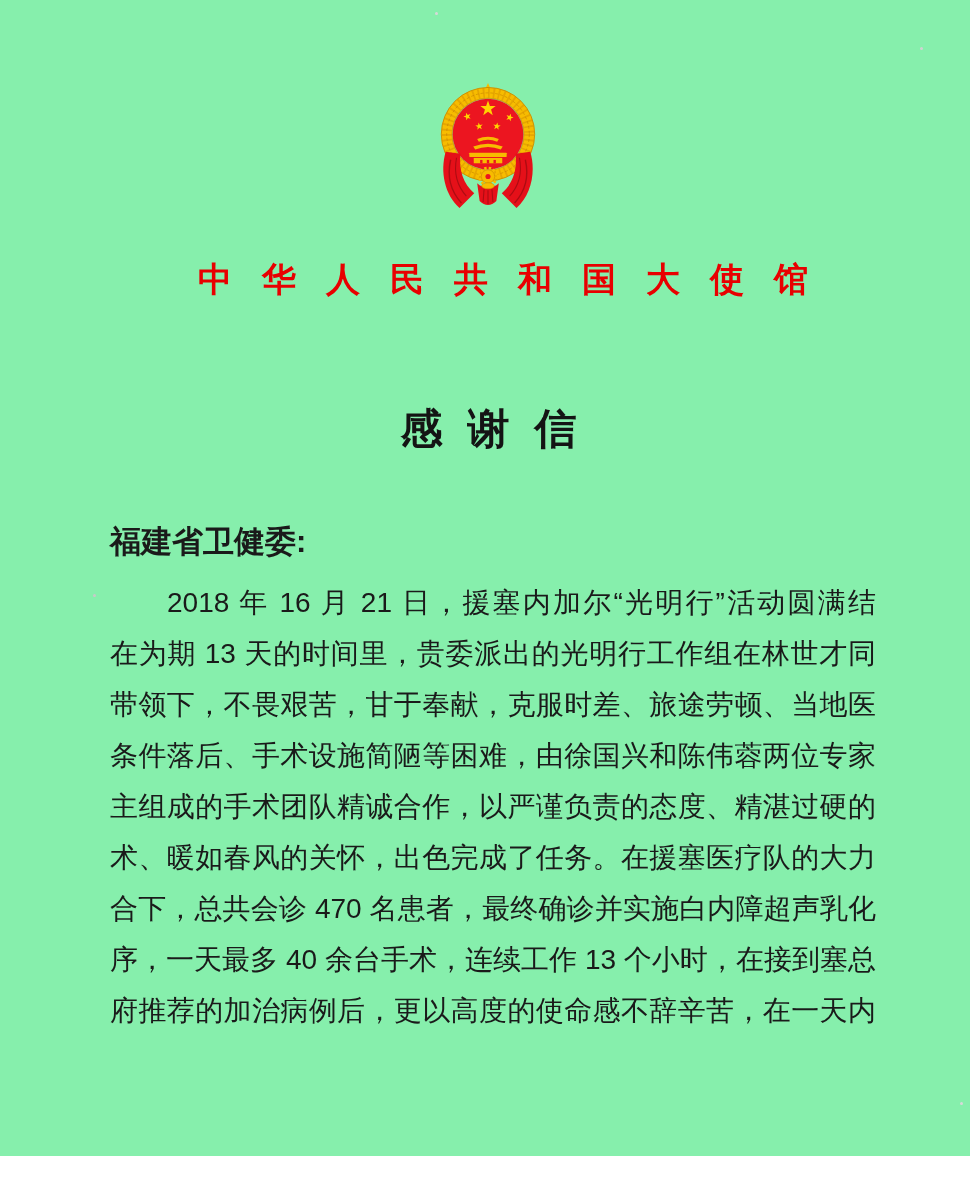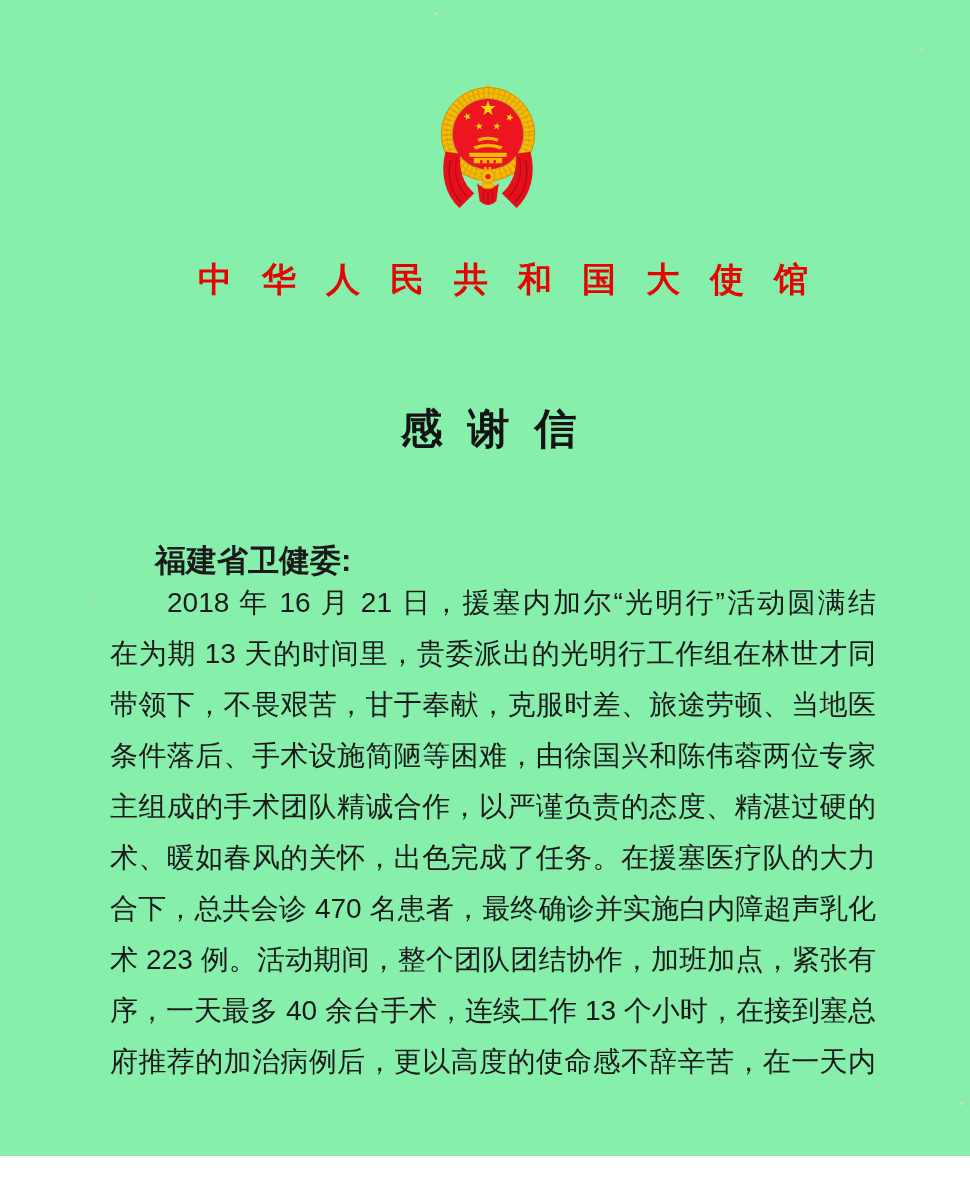--- a/index.html
+++ b/index.html
@@ -70,26 +70,25 @@
     letter-spacing: 25px;
     color: #141414;
     white-space: nowrap;
     line-height: 54px;
   }
 
   
   .salutation {
     position: absolute;
     left: 110px;
-    top: 539px;
+    top: 520px;
     font-size: 31px;
     font-weight: bold;
     color: #1a1a1a;
     line-height: 44px;
-    margin-left: 45px;
   }
 
   
   .letter-body {
     position: absolute;
     left: 110px;
     top: 577px;
     width: 766px;
     font-size: 28px;
     line-height: 51px;
@@ -177,18 +176,17 @@
   <div class="salutation">福建省卫健委:</div>
 
   <div class="letter-body">
     <div class="body-line first">2018 年 16 月 21 日，援塞内加尔“光明行”活动圆满结束。</div>
     <div class="body-line">在为期 13 天的时间里，贵委派出的光明行工作组在林世才同志</div>
     <div class="body-line">带领下，不畏艰苦，甘于奉献，克服时差、旅途劳顿、当地医疗</div>
     <div class="body-line">条件落后、手术设施简陋等困难，由徐国兴和陈伟蓉两位专家为</div>
     <div class="body-line">主组成的手术团队精诚合作，以严谨负责的态度、精湛过硬的技</div>
     <div class="body-line">术、暖如春风的关怀，出色完成了任务。在援塞医疗队的大力配</div>
     <div class="body-line">合下，总共会诊 470 名患者，最终确诊并实施白内障超声乳化手</div>
-    <div class="body-line">术 223 例。活动期间，整个团队团结协作，加班加点，紧张有</div>
     <div class="body-line">序，一天最多 40 余台手术，连续工作 13 个小时，在接到塞总统</div>
     <div class="body-line">府推荐的加治病例后，更以高度的使命感不辞辛苦，在一天内加</div>
   </div>
 
 </div>
 
 </body></html>

